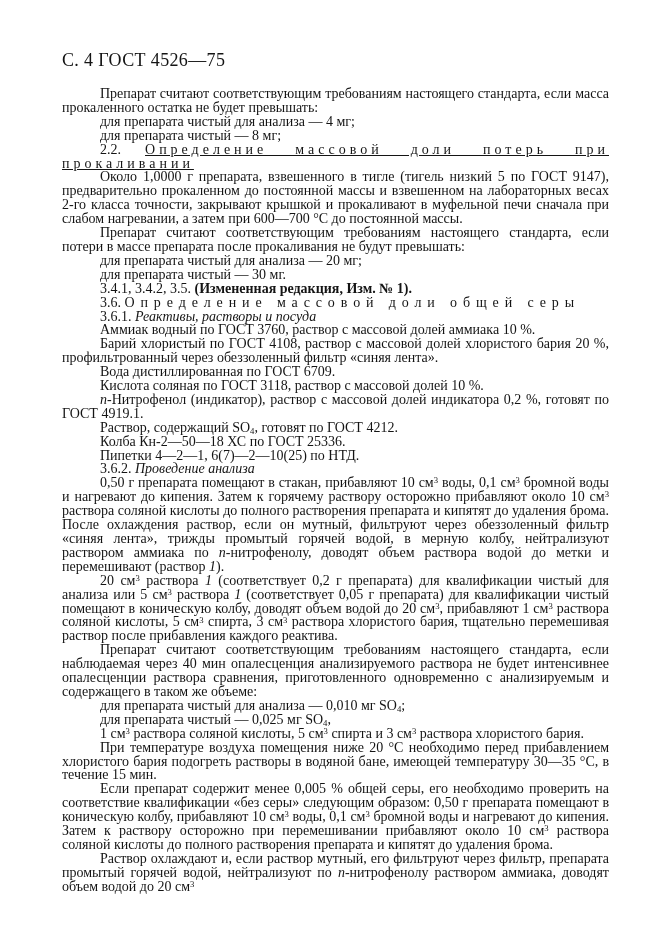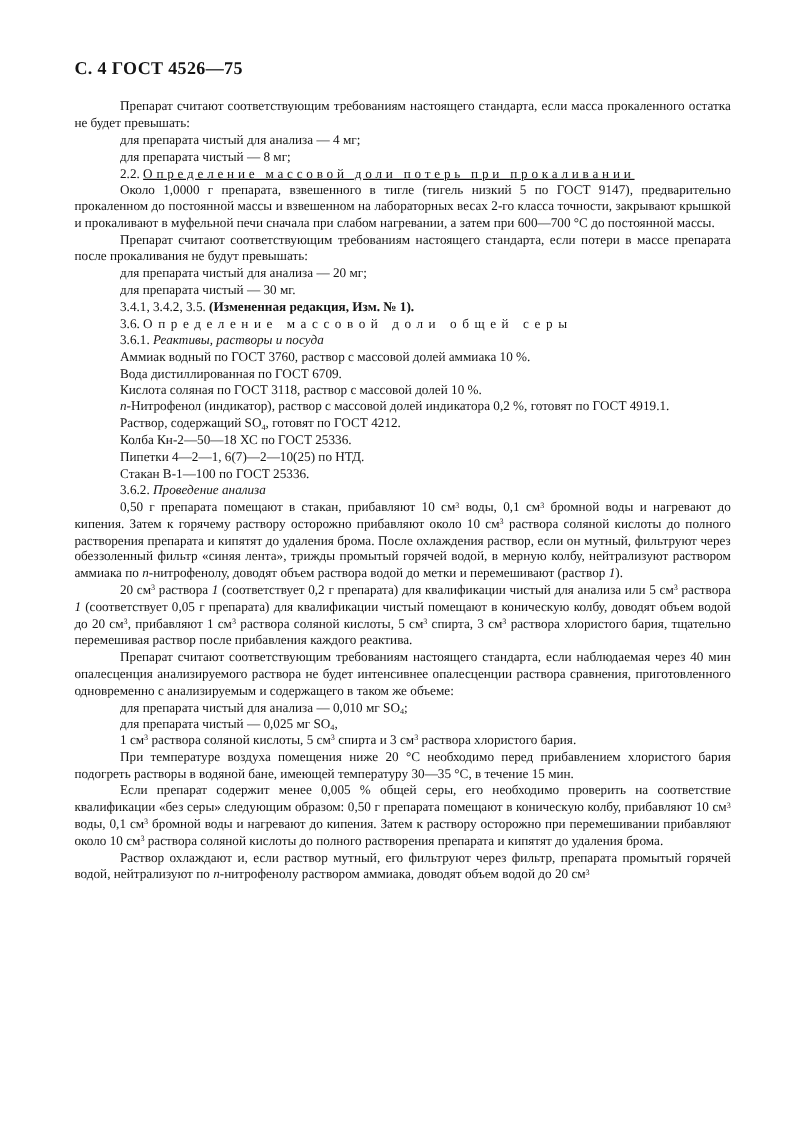--- a/index.html
+++ b/index.html
@@ -12,27 +12,27 @@
     width: 661px;
     height: 936px;
     background: #ffffff;
     box-sizing: border-box;
     padding: 50px 52px 0 62px;
     overflow: hidden;
     font-family: "Liberation Serif", "DejaVu Serif", serif;
     color: #141414;
   }
   .page-header {
-    font-size: 15px;
-    font-weight: bold;
+    font-size: 18px;
+    font-weight: normal;
     letter-spacing: 0.02em;
     margin: 0 0 16px 0;
   }
   .doc-body {
-    font-size: 11px;
+    font-size: 14px;
     line-height: 13.9px;
     text-align: justify;
   }
   p.para {
     margin: 0;
     text-indent: 38px;
   }
   .b { font-weight: bold; }
   .i { font-style: italic; }
   .sup {
@@ -61,27 +61,27 @@
       <p class="para"><span>для препарата чистый — 8 мг;</span></p>
       <p class="para"><span>2.2. </span><span class="sp1">Определение массовой доли потерь при прокаливании</span></p>
       <p class="para"><span>Около 1,0000 г препарата, взвешенного в тигле (тигель низкий 5 по ГОСТ 9147), предварительно прокаленном до постоянной массы и взвешенном на лабораторных весах 2-го класса точности, закрывают крышкой и прокаливают в муфельной печи сначала при слабом нагревании, а затем при 600—700 °С до постоянной массы.</span></p>
       <p class="para"><span>Препарат считают соответствующим требованиям настоящего стандарта, если потери в массе препарата после прокаливания не будут превышать:</span></p>
       <p class="para"><span>для препарата чистый для анализа — 20 мг;</span></p>
       <p class="para"><span>для препарата чистый — 30 мг.</span></p>
       <p class="para"><span>3.4.1, 3.4.2, 3.5. </span><span class="b">(Измененная редакция, Изм. № 1).</span></p>
       <p class="para"><span>3.6. </span><span class="sp2">Определение массовой доли общей серы</span></p>
       <p class="para"><span>3.6.1. </span><span class="i">Реактивы, растворы и посуда</span></p>
       <p class="para"><span>Аммиак водный по ГОСТ 3760, раствор с массовой долей аммиака 10 %.</span></p>
+      <p class="para"><span>Барий хлористый по ГОСТ 4108, раствор с массовой долей хлористого бария 20 %, профильтрованный через обеззоленный фильтр «синяя лента».</span></p>
       <p class="para"><span>Вода дистиллированная по ГОСТ 6709.</span></p>
       <p class="para"><span>Кислота соляная по ГОСТ 3118, раствор с массовой долей 10 %.</span></p>
       <p class="para"><span class="i">п</span><span>-Нитрофенол (индикатор), раствор с массовой долей индикатора 0,2 %, готовят по ГОСТ 4919.1.</span></p>
       <p class="para"><span>Раствор, содержащий SO</span><span class="sub">4</span><span>, готовят по ГОСТ 4212.</span></p>
       <p class="para"><span>Колба Кн-2—50—18 ХС по ГОСТ 25336.</span></p>
       <p class="para"><span>Пипетки 4—2—1, 6(7)—2—10(25) по НТД.</span></p>
-      <p class="para"><span>Стакан В-1—100 по ГОСТ 25336.</span></p>
       <p class="para"><span>3.6.2. </span><span class="i">Проведение анализа</span></p>
       <p class="para"><span>0,50 г препарата помещают в стакан, прибавляют 10 см</span><span class="sup">3</span><span> воды, 0,1 см</span><span class="sup">3</span><span> бромной воды и нагревают до кипения. Затем к горячему раствору осторожно прибавляют около 10 см</span><span class="sup">3</span><span> раствора соляной кислоты до полного растворения препарата и кипятят до удаления брома. После охлаждения раствор, если он мутный, фильтруют через обеззоленный фильтр «синяя лента», трижды промытый горячей водой, в мерную колбу, нейтрализуют раствором аммиака по </span><span class="i">п</span><span>-нитрофенолу, доводят объем раствора водой до метки и перемешивают (раствор </span><span class="i">1</span><span>).</span></p>
       <p class="para"><span>20 см</span><span class="sup">3</span><span> раствора </span><span class="i">1</span><span> (соответствует 0,2 г препарата) для квалификации чистый для анализа или 5 см</span><span class="sup">3</span><span> раствора </span><span class="i">1</span><span> (соответствует 0,05 г препарата) для квалификации чистый помещают в коническую колбу, доводят объем водой до 20 см</span><span class="sup">3</span><span>, прибавляют 1 см</span><span class="sup">3</span><span> раствора соляной кислоты, 5 см</span><span class="sup">3</span><span> спирта, 3 см</span><span class="sup">3</span><span> раствора хлористого бария, тщательно перемешивая раствор после прибавления каждого реактива.</span></p>
       <p class="para"><span>Препарат считают соответствующим требованиям настоящего стандарта, если наблюдаемая через 40 мин опалесценция анализируемого раствора не будет интенсивнее опалесценции раствора сравнения, приготовленного одновременно с анализируемым и содержащего в таком же объеме:</span></p>
       <p class="para"><span>для препарата чистый для анализа — 0,010 мг SO</span><span class="sub">4</span><span>;</span></p>
       <p class="para"><span>для препарата чистый — 0,025 мг SO</span><span class="sub">4</span><span>,</span></p>
       <p class="para"><span>1 см</span><span class="sup">3</span><span> раствора соляной кислоты, 5 см</span><span class="sup">3</span><span> спирта и 3 см</span><span class="sup">3</span><span> раствора хлористого бария.</span></p>
       <p class="para"><span>При температуре воздуха помещения ниже 20 °С необходимо перед прибавлением хлористого бария подогреть растворы в водяной бане, имеющей температуру 30—35 °С, в течение 15 мин.</span></p>
       <p class="para"><span>Если препарат содержит менее 0,005 % общей серы, его необходимо проверить на соответствие квалификации «без серы» следующим образом: 0,50 г препарата помещают в коническую колбу, прибавляют 10 см</span><span class="sup">3</span><span> воды, 0,1 см</span><span class="sup">3</span><span> бромной воды и нагревают до кипения. Затем к раствору осторожно при перемешивании прибавляют около 10 см</span><span class="sup">3</span><span> раствора соляной кислоты до полного растворения препарата и кипятят до удаления брома.</span></p>
       <p class="para"><span>Раствор охлаждают и, если раствор мутный, его фильтруют через фильтр, препарата промытый горячей водой, нейтрализуют по </span><span class="i">п</span><span>-нитрофенолу раствором аммиака, доводят объем водой до 20 см</span><span class="sup">3</span></p>

